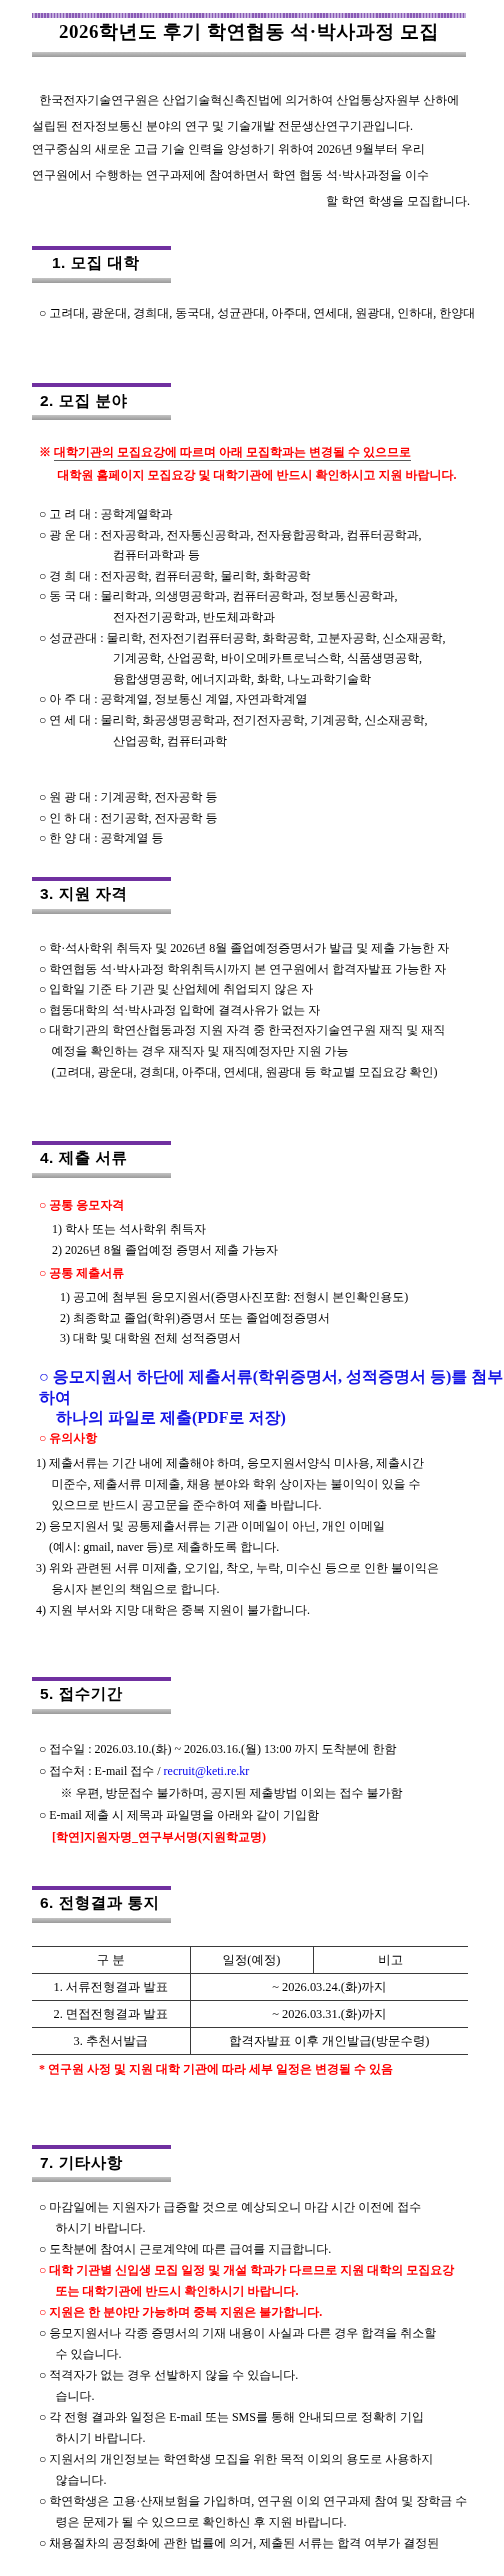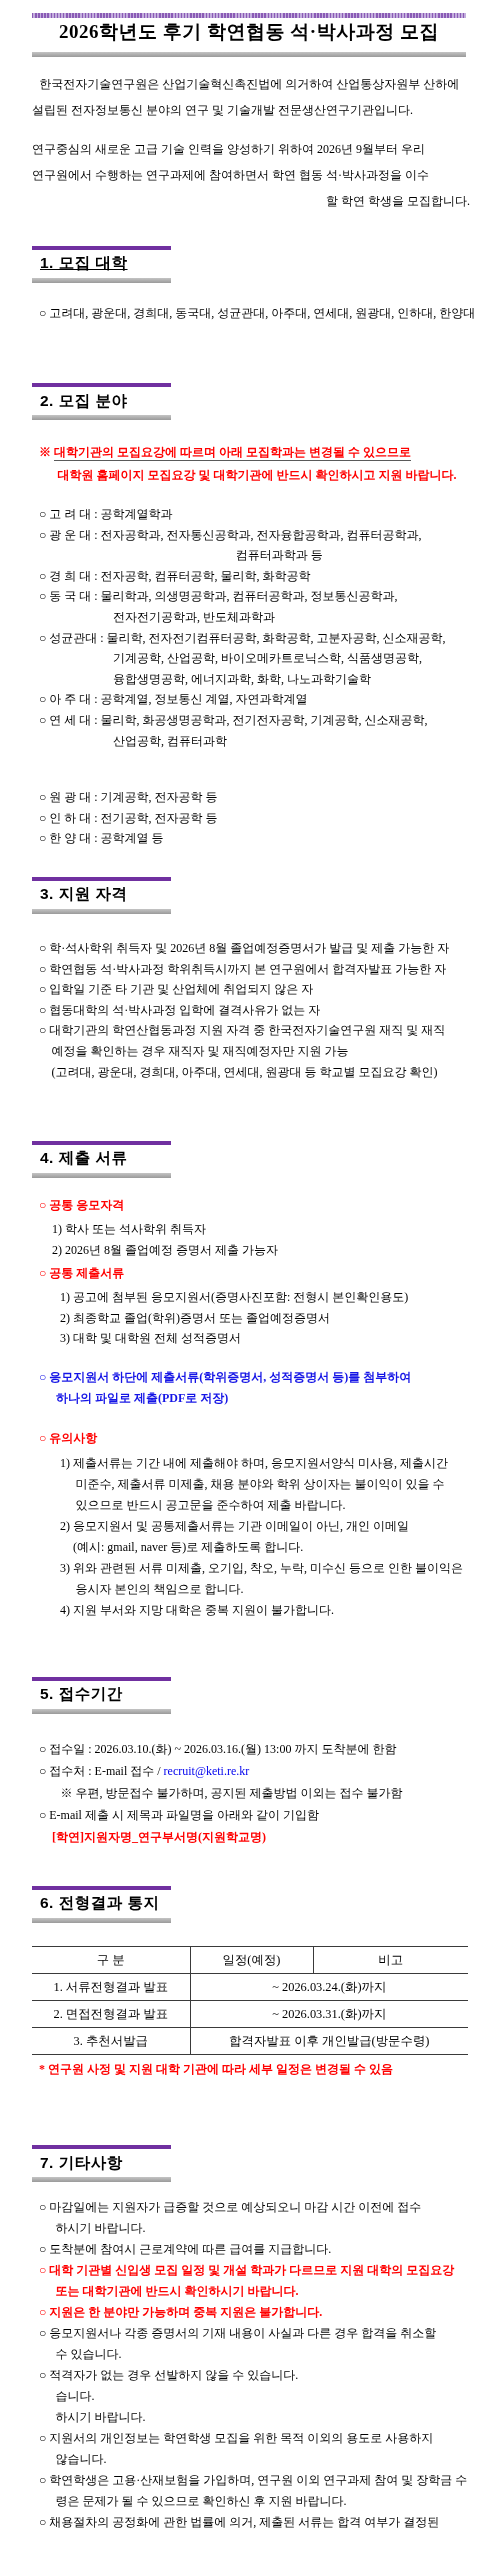--- a/index.html
+++ b/index.html
@@ -21,48 +21,48 @@
   .vline-r{border-right:1px solid #3a3a3a;}
   td.cell-label{text-align:left;padding-left:18.5px;}
 </style>
 </head>
 <body>
 
 <div class="abs bar-purple-hatch" style="top:13px;left:32px;width:434px;"></div>
 <div class="abs main-title" style="top:18.5px;left:32px;width:434px;">2026학년도 후기 학연협동 석·박사과정 모집</div>
 <div class="abs bar-gray" style="top:52px;left:32px;width:434px;"></div>
 
-<div class="abs body-txt" style="top:71px;left:32px;width:438px;">
+<div class="abs body-txt" style="top:87px;left:32px;width:438px;">
   <div class="ln" style="padding-left:7.2px;line-height:26px;">한국전자기술연구원은 산업기술혁신촉진법에 의거하여 산업통상자원부 산하에</div>
   <div class="ln" style="line-height:26px;">설립된 전자정보통신 분야의 연구 및 기술개발 전문생산연구기관입니다.</div>
 </div>
 <div class="abs body-txt" style="top:136px;left:32px;width:438px;">
   <div class="ln" style="line-height:26px;">연구중심의 새로운 고급 기술 인력을 양성하기 위하여 2026년 9월부터 우리</div>
   <div class="ln" style="line-height:26px;">연구원에서 수행하는 연구과제에 참여하면서 학연 협동 석·박사과정을 이수</div>
   <div class="ln" style="line-height:26px;text-align:right;">할 학연 학생을 모집합니다.</div>
 </div>
 
 <div class="abs bar-purple" style="top:246px;left:32px;width:139px;"></div>
-<div class="abs sec-heading" style="top:253px;left:40px;text-decoration:underline;">1. 모집 대학</div>
+<div class="abs sec-heading" style="top:253px;left:52px;">1. 모집 대학</div>
 <div class="abs bar-gray" style="top:278px;left:32px;width:139px;"></div>
 <div class="abs ln" style="top:305px;left:39px;">○ 고려대, 광운대, 경희대, 동국대, 성균관대, 아주대, 연세대, 원광대, 인하대, 한양대</div>
 
 <div class="abs bar-purple" style="top:383px;left:32px;width:139px;"></div>
 <div class="abs sec-heading" style="top:391px;left:40px;">2. 모집 분야</div>
 <div class="abs bar-gray" style="top:415px;left:32px;width:139px;"></div>
 
 <div class="abs red" style="top:441px;left:39px;font-size:12px;line-height:23px;">
   <div><span>※</span> <span class="uline">대학기관의 모집요강에 따르며 아래 모집학과는 변경될 수 있으므로</span></div>
   <div style="padding-left:18.5px;">대학원 홈페이지 모집요강 및 대학기관에 반드시 확인하시고 지원 바랍니다.</div>
 </div>
 
 <div class="abs" style="top:504px;left:39px;">
   <div class="ln" style="line-height:20.6px;">○ 고 려 대 : 공학계열학과</div>
   <div class="ln" style="line-height:20.6px;">○ 광 운 대 : 전자공학과, 전자통신공학과, 전자융합공학과, 컴퓨터공학과,</div>
-  <div class="ln" style="line-height:20.6px;padding-left:74px;text-align:center;">컴퓨터과학과 등</div>
+  <div class="ln" style="line-height:20.6px;padding-left:74px;">컴퓨터과학과 등</div>
   <div class="ln" style="line-height:20.6px;">○ 경 희 대 : 전자공학, 컴퓨터공학, 물리학, 화학공학</div>
   <div class="ln" style="line-height:20.6px;">○ 동 국 대 : 물리학과, 의생명공학과, 컴퓨터공학과, 정보통신공학과,</div>
   <div class="ln" style="line-height:20.6px;padding-left:74px;">전자전기공학과, 반도체과학과</div>
   <div class="ln" style="line-height:20.6px;">○ 성균관대 : 물리학, 전자전기컴퓨터공학, 화학공학, 고분자공학, 신소재공학,</div>
   <div class="ln" style="line-height:20.6px;padding-left:74px;">기계공학, 산업공학, 바이오메카트로닉스학, 식품생명공학,</div>
   <div class="ln" style="line-height:20.6px;padding-left:74px;">융합생명공학, 에너지과학, 화학, 나노과학기술학</div>
   <div class="ln" style="line-height:20.6px;">○ 아 주 대 : 공학계열, 정보통신 계열, 자연과학계열</div>
   <div class="ln" style="line-height:20.6px;">○ 연 세 대 : 물리학, 화공생명공학과, 전기전자공학, 기계공학, 신소재공학,</div>
   <div class="ln" style="line-height:20.6px;padding-left:74px;">산업공학, 컴퓨터과학</div>
   <div class="ln" style="line-height:20.6px;margin-top:36px;">○ 원 광 대 : 기계공학, 전자공학 등</div>
@@ -92,26 +92,26 @@
 <div class="abs" style="top:1219px;left:52px;">
   <div class="ln" style="line-height:20.6px;">1) 학사 또는 석사학위 취득자</div>
   <div class="ln" style="line-height:20.6px;">2) 2026년 8월 졸업예정 증명서 제출 가능자</div>
 </div>
 <div class="abs ln red" style="top:1265px;left:39px;">○ 공통 제출서류</div>
 <div class="abs" style="top:1287px;left:60px;">
   <div class="ln" style="line-height:20.6px;">1) 공고에 첨부된 응모지원서(증명사진포함: 전형시 본인확인용도)</div>
   <div class="ln" style="line-height:20.6px;">2) 최종학교 졸업(학위)증명서 또는 졸업예정증명서</div>
   <div class="ln" style="line-height:20.6px;">3) 대학 및 대학원 전체 성적증명서</div>
 </div>
-<div class="abs blue" style="top:1367px;left:39px;font-size:12px;">
+<div class="abs blue" style="top:1367px;left:39px;font-size:16px;">
   <div style="line-height:20.6px;">○ 응모지원서 하단에 제출서류(학위증명서, 성적증명서 등)를 첨부하여</div>
   <div style="line-height:20.6px;padding-left:17px;">하나의 파일로 제출(PDF로 저장)</div>
 </div>
 <div class="abs ln red" style="top:1430px;left:39px;">○ 유의사항</div>
-<div class="abs" style="top:1453px;left:60px;">
+<div class="abs" style="top:1453px;left:36px;">
   <div class="ln" style="line-height:21px;">1) 제출서류는 기간 내에 제출해야 하며, 응모지원서양식 미사용, 제출시간</div>
   <div class="ln" style="line-height:21px;padding-left:15.5px;">미준수, 제출서류 미제출, 채용 분야와 학위 상이자는 불이익이 있을 수</div>
   <div class="ln" style="line-height:21px;padding-left:15.5px;">있으므로 반드시 공고문을 준수하여 제출 바랍니다.</div>
   <div class="ln" style="line-height:21px;">2) 응모지원서 및 공통제출서류는 기관 이메일이 아닌, 개인 이메일</div>
   <div class="ln" style="line-height:21px;padding-left:13px;">(예시: gmail, naver 등)로 제출하도록 합니다.</div>
   <div class="ln" style="line-height:21px;">3) 위와 관련된 서류 미제출, 오기입, 착오, 누락, 미수신 등으로 인한 불이익은</div>
   <div class="ln" style="line-height:21px;padding-left:15.5px;">응시자 본인의 책임으로 합니다.</div>
   <div class="ln" style="line-height:21px;">4) 지원 부서와 지망 대학은 중복 지원이 불가합니다.</div>
 </div>
 
@@ -167,20 +167,21 @@
   <div class="ln" style="line-height:21px;">○ 마감일에는 지원자가 급증할 것으로 예상되오니 마감 시간 이전에 접수</div>
   <div class="ln" style="line-height:21px;padding-left:16.5px;">하시기 바랍니다.</div>
   <div class="ln" style="line-height:21px;">○ 도착분에 참여시 근로계약에 따른 급여를 지급합니다.</div>
   <div class="ln red" style="line-height:21px;">○ 대학 기관별 신입생 모집 일정 및 개설 학과가 다르므로 지원 대학의 모집요강</div>
   <div class="ln red" style="line-height:21px;padding-left:16.5px;">또는 대학기관에 반드시 확인하시기 바랍니다.</div>
   <div class="ln red" style="line-height:21px;">○ 지원은 한 분야만 가능하며 중복 지원은 불가합니다.</div>
   <div class="ln" style="line-height:21px;">○ 응모지원서나 각종 증명서의 기재 내용이 사실과 다른 경우 합격을 취소할</div>
   <div class="ln" style="line-height:21px;padding-left:16.5px;font-family:Liberation Serif, serif;">수 있습니다.</div>
   <div class="ln" style="line-height:21px;">○ 적격자가 없는 경우 선발하지 않을 수 있습니다.</div>
   <div class="ln" style="line-height:21px;padding-left:16.5px;">습니다.</div>
+  <div class="ln" style="line-height:21px;">○ 각 전형 결과와 일정은 E-mail 또는 SMS를 통해 안내되므로 정확히 기입</div>
   <div class="ln" style="line-height:21px;padding-left:16.5px;">하시기 바랍니다.</div>
   <div class="ln" style="line-height:21px;">○ 지원서의 개인정보는 학연학생 모집을 위한 목적 이외의 용도로 사용하지</div>
   <div class="ln" style="line-height:21px;padding-left:16.5px;">않습니다.</div>
   <div class="ln" style="line-height:21px;">○ 학연학생은 고용·산재보험을 가입하며, 연구원 이외 연구과제 참여 및 장학금 수</div>
   <div class="ln" style="line-height:21px;padding-left:16.5px;">령은 문제가 될 수 있으므로 확인하신 후 지원 바랍니다.</div>
   <div class="ln" style="line-height:21px;">○ 채용절차의 공정화에 관한 법률에 의거, 제출된 서류는 합격 여부가 결정된</div>
 
 </div>
 
 

